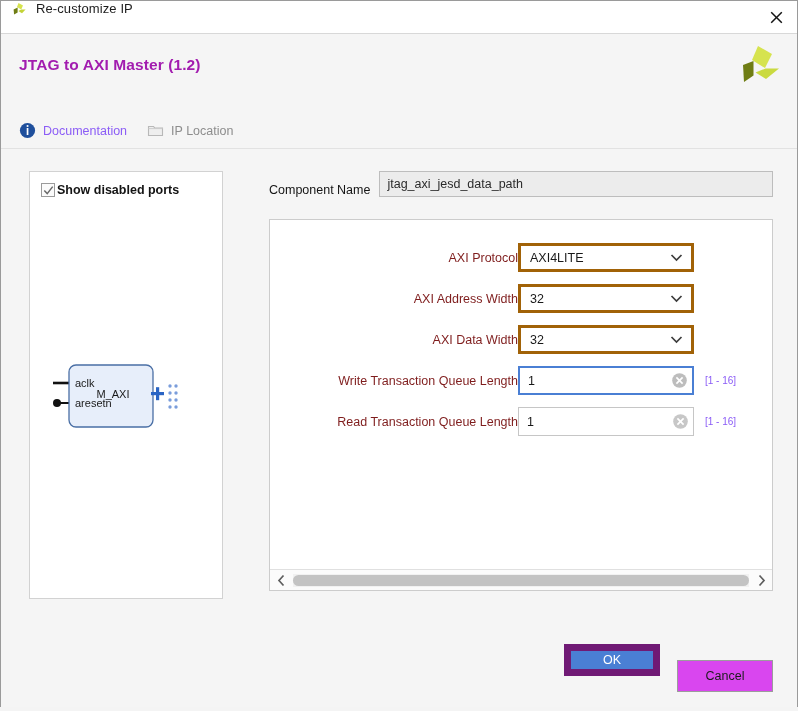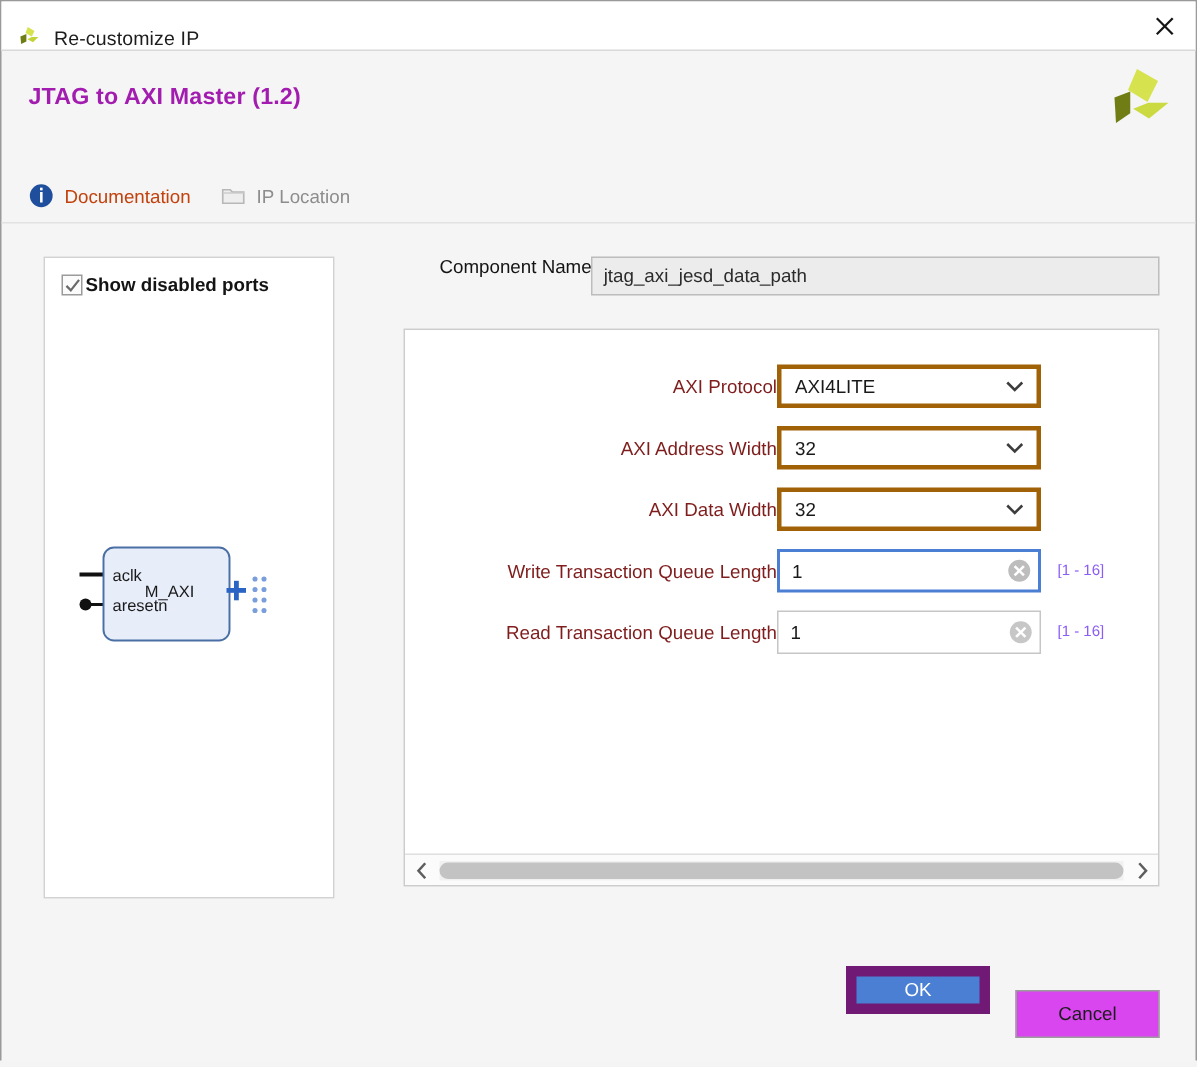--- a/index.html
+++ b/index.html
@@ -23,21 +23,21 @@
     display: flex;
     flex-direction: column;
   }
 
   
   .titlebar {
     height: 33px;
     background: #ffffff;
     border-bottom: 1px solid #d8d8d8;
     display: flex;
-    align-items: flex-end;
+    align-items: flex-start;
     padding: 0 0 0 9px;
     flex: none;
   }
   .titlebar-title {
     font-size: 13px;
     color: #1d1d1d;
     margin-left: 9px;
     letter-spacing: .1px;
   }
   .titlebar-spacer { flex: 1; }
@@ -80,21 +80,21 @@
     padding: 0 18px;
     gap: 20px;
     border-bottom: 1px solid #e2e2e2;
   }
   .tool-link {
     display: flex;
     align-items: center;
     gap: 7px;
     cursor: pointer;
     font-size: 12.5px;
-    color: #c2410c;
+    color: #8b5cf6;
   }
   .tool-link.disabled { color: #8d8d8d; cursor: default; }
   .tool-ico { width: 17px; height: 17px; display: block; flex: none; }
 
   
   .content {
     flex: 1;
     display: flex;
     padding: 22px 24px 0 28px;
     gap: 46px;
@@ -137,23 +137,23 @@
 
   
   .options-panel {
     flex: 1;
     min-width: 0;
     display: flex;
     flex-direction: column;
   }
   .comp-row {
     display: flex;
-    align-items: flex-start;
+    align-items: flex-end;
+    gap: 9px;
     margin-bottom: 22px;
-    margin-left: 24px;
   }
   .comp-label { font-size: 12.5px; color: #141414; white-space: nowrap; }
   .comp-input {
     flex: 1;
     height: 26px;
     background: #ececec;
     border: 1px solid #bdbdbd;
     display: flex;
     align-items: center;
     padding: 0 7px;

